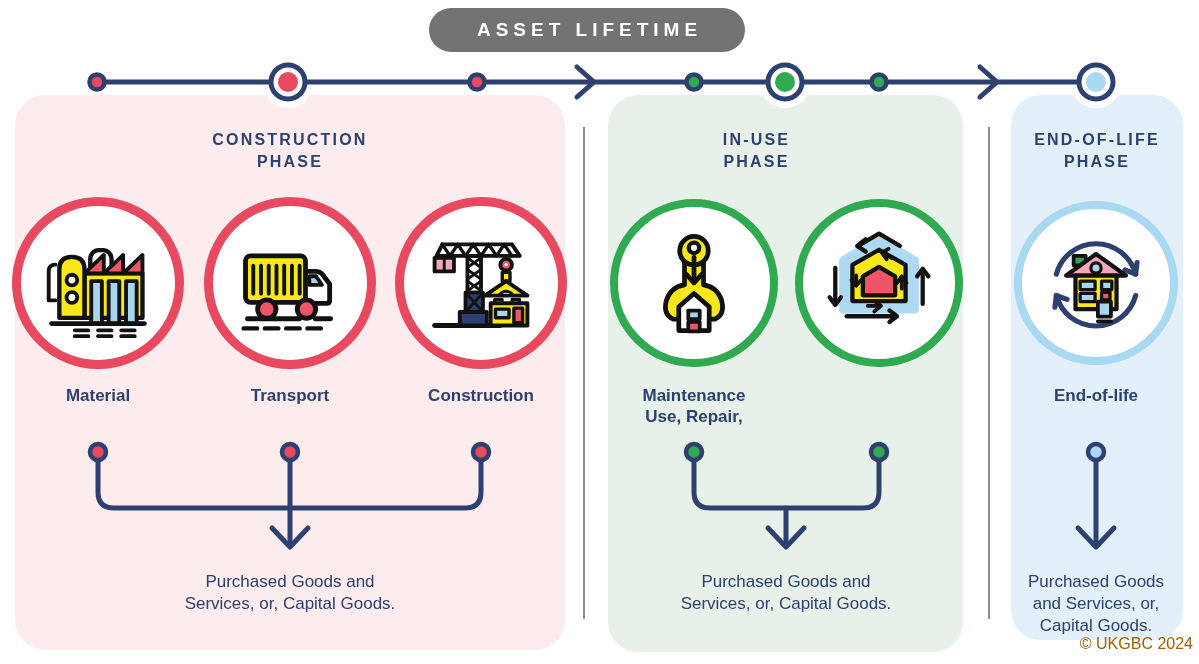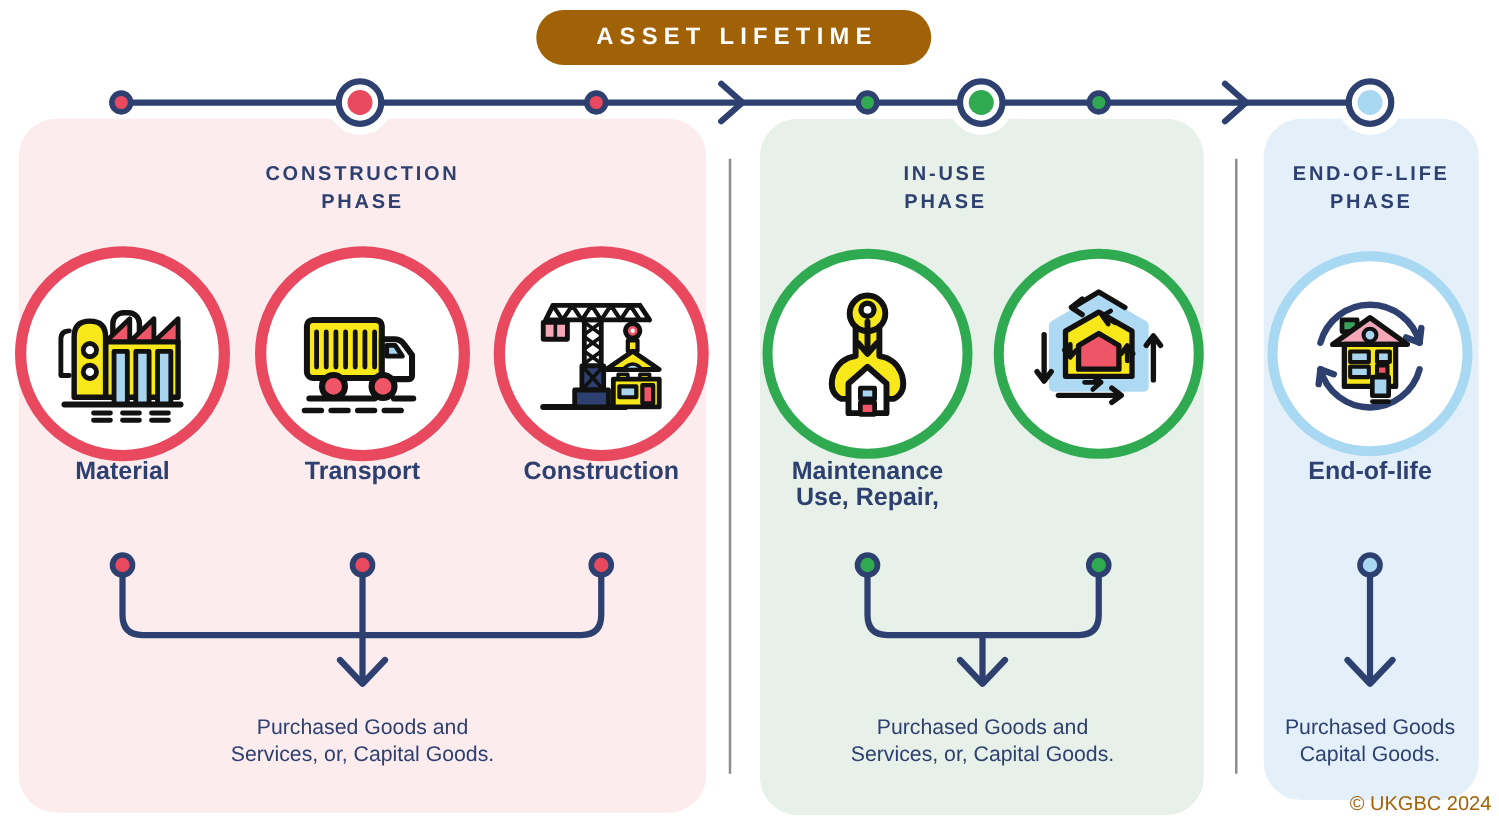--- a/index.html
+++ b/index.html
@@ -3,21 +3,21 @@
 <meta charset="utf-8">
 <style>
   html,body{margin:0;padding:0;background:#fff;}
   .canvas{
     position:relative;width:1199px;height:664px;background:#fff;overflow:hidden;
     font-family:"Liberation Sans",sans-serif;
   }
   
   .pill{
     position:absolute;left:429px;top:8px;width:316px;height:44px;border-radius:22px;
-    background:#a16207;display:flex;align-items:center;justify-content:center;
+    background:#737373;display:flex;align-items:center;justify-content:center;
   }
   .pill span{color:#fff;font-size:19px;font-weight:700;letter-spacing:5px;padding-left:5px;}
   
   .panel{position:absolute;border-radius:30px;}
   .panel-construction{left:15px;top:95px;width:550px;height:555px;background:#fcecee;}
   .panel-inuse{left:608px;top:95px;width:355px;height:557px;background:#e8f1e9;}
   .panel-eol{left:1011px;top:95px;width:172px;height:545px;background:#e3f0fa;}
   .divider{position:absolute;top:127px;width:2px;height:492px;background:#8e8e8e;}
   .divider-1{left:583px;}
   .divider-2{left:988px;}
@@ -28,22 +28,22 @@
   .pt-construction{left:15px;width:550px;}
   .pt-inuse{left:608px;width:297px;}
   .pt-eol{left:1011px;width:172px;}
   
   .circle{position:absolute;border-radius:50%;background:#fff;box-sizing:border-box;
     display:flex;align-items:center;justify-content:center;}
   .circle-red{width:172px;height:172px;top:197px;border:9px solid #e8495f;}
   .circle-green{width:168px;height:168px;top:199px;border:8px solid #2faa50;}
   .circle-blue{width:164px;height:164px;top:201px;border:8px solid #a9d8f3;}
   
-  .item-label{position:absolute;top:367px;width:160px;text-align:center;color:#2d406f;
-    font-size:20px;font-weight:700;line-height:21px;}
+  .item-label{position:absolute;top:385px;width:160px;text-align:center;color:#2d406f;
+    font-size:17px;font-weight:700;line-height:21px;}
   .item-label span{display:block;}
   
   .conn{position:absolute;}
   
   .output{position:absolute;top:571px;text-align:center;color:#2d406f;font-size:17px;line-height:22px;}
   .output span{display:block;}
   .out-construction{left:140px;width:300px;}
   .out-inuse{left:636px;width:300px;}
   .out-eol{left:1011px;width:170px;}
   .copyright{position:absolute;right:6px;top:635px;font-size:16px;color:#a16207;}
@@ -284,18 +284,19 @@
   <div class="output out-construction">
     <span>Purchased Goods and</span>
     <span>Services, or, Capital Goods.</span>
   </div>
   <div class="output out-inuse">
     <span>Purchased Goods and</span>
     <span>Services, or, Capital Goods.</span>
   </div>
   <div class="output out-eol">
     <span>Purchased Goods</span>
+    <span>and Services, or,</span>
     <span>Capital Goods.</span>
   </div>
 
   <div class="copyright">© UKGBC 2024</div>
 
 </div>
 
 </body></html>

